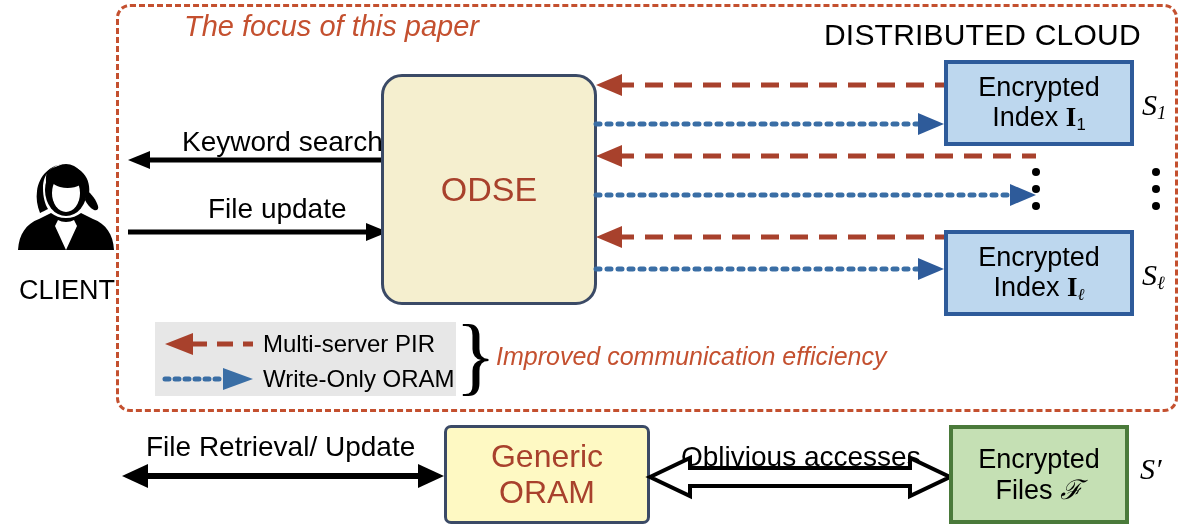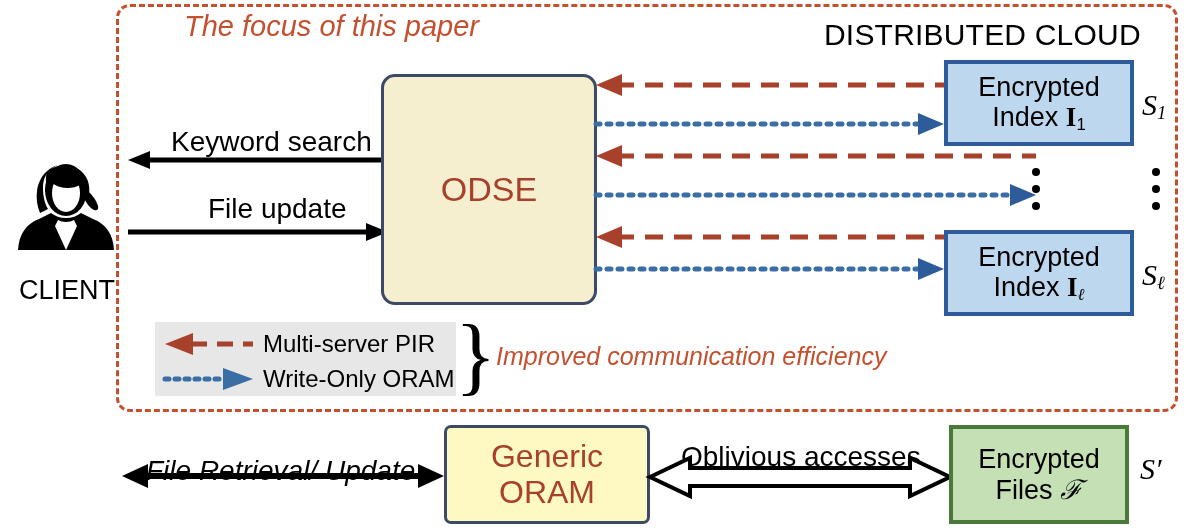--- a/index.html
+++ b/index.html
@@ -74,21 +74,21 @@
     text-align: center;
     line-height: 1.12;
   }
   #odse-box {
     left: 381px;
     top: 74px;
     width: 216px;
     height: 231px;
     background: #f5efcf;
     border: 3px solid #3b4a66;
-    border-radius: 14px;
+    border-radius: 21px;
     font-size: 34px;
     color: #a8412c;
   }
   .cloud-box {
     width: 190px;
     height: 86px;
     background: #bdd7ee;
     border: 4px solid #2e5b9a;
     font-size: 27px;
     color: #000;
@@ -149,23 +149,23 @@
   }
   #ellipsis-boxes { left: 1032px; top: 168px; }
   #ellipsis-servers { left: 1152px; top: 168px; }
 
   
   .flow-label {
     font-size: 28px;
     color: #000;
     white-space: nowrap;
   }
-  #kw-label { left: 171px; top: 126px; }
+  #kw-label { left: 182px; top: 126px; }
   #fu-label { left: 188px; top: 193px; margin-left: 20px; }
-  #fr-label { left: 146px; top: 455px; font-style: italic; }
+  #fr-label { left: 146px; top: 431px; }
   #oa-label { left: 681px; top: 441px; }
 
   
   #legend-box {
     left: 155px;
     top: 322px;
     width: 301px;
     height: 74px;
     background: #e7e7e7;
     box-sizing: border-box;

